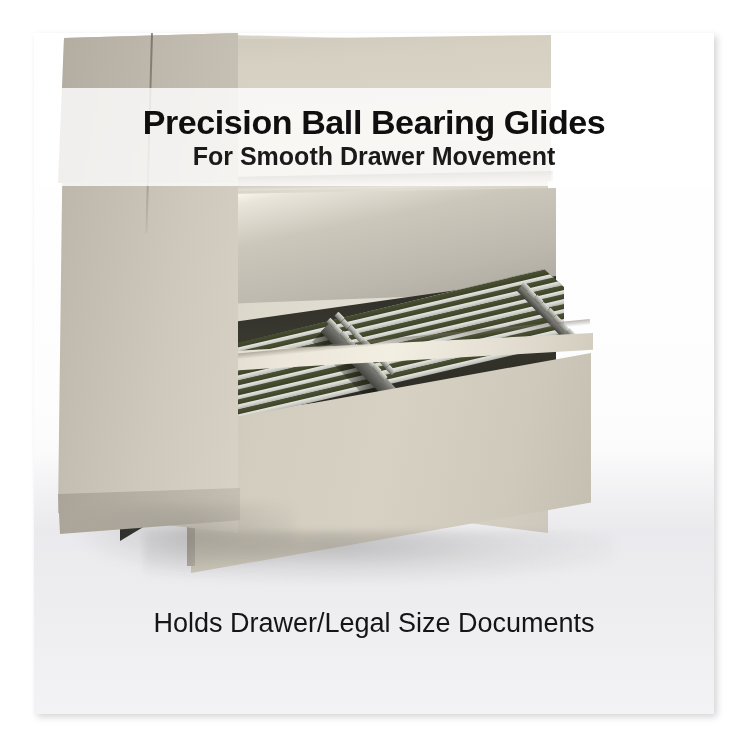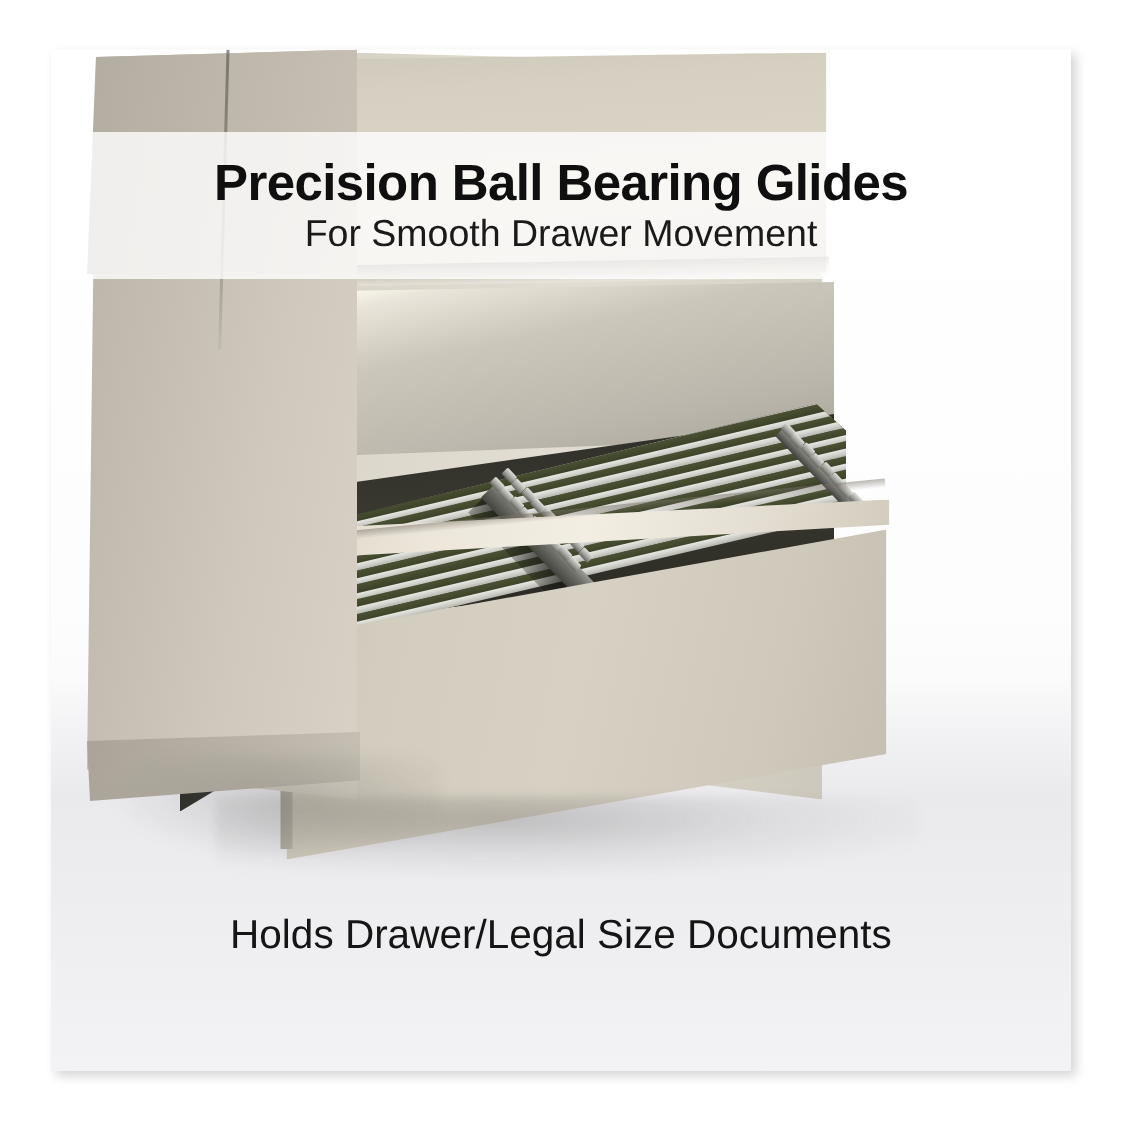--- a/index.html
+++ b/index.html
@@ -308,21 +308,21 @@
     font-size: 34px;
     font-weight: bold;
     color: #100f0f;
     letter-spacing: -0.4px;
     line-height: 1.02;
     white-space: nowrap;
     text-align: center;
   }
   #subheadline {
     font-size: 25px;
-    font-weight: normal;
+    font-weight: bold;
     color: #1a1a1a;
     line-height: 1.05;
     margin-top: 4px;
     white-space: nowrap;
     text-align: center;
   }
 
   
   #bottom-caption {
     position: absolute;

